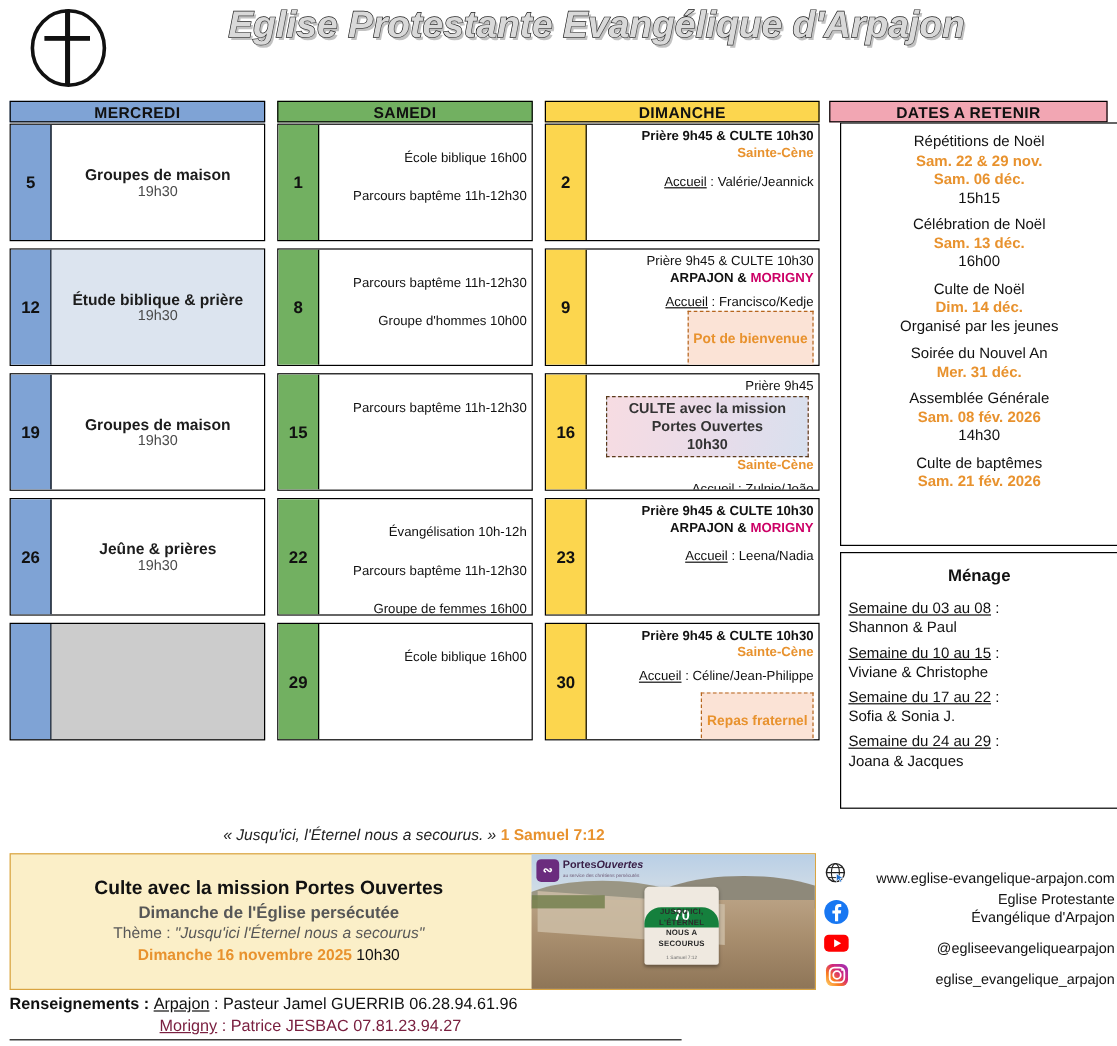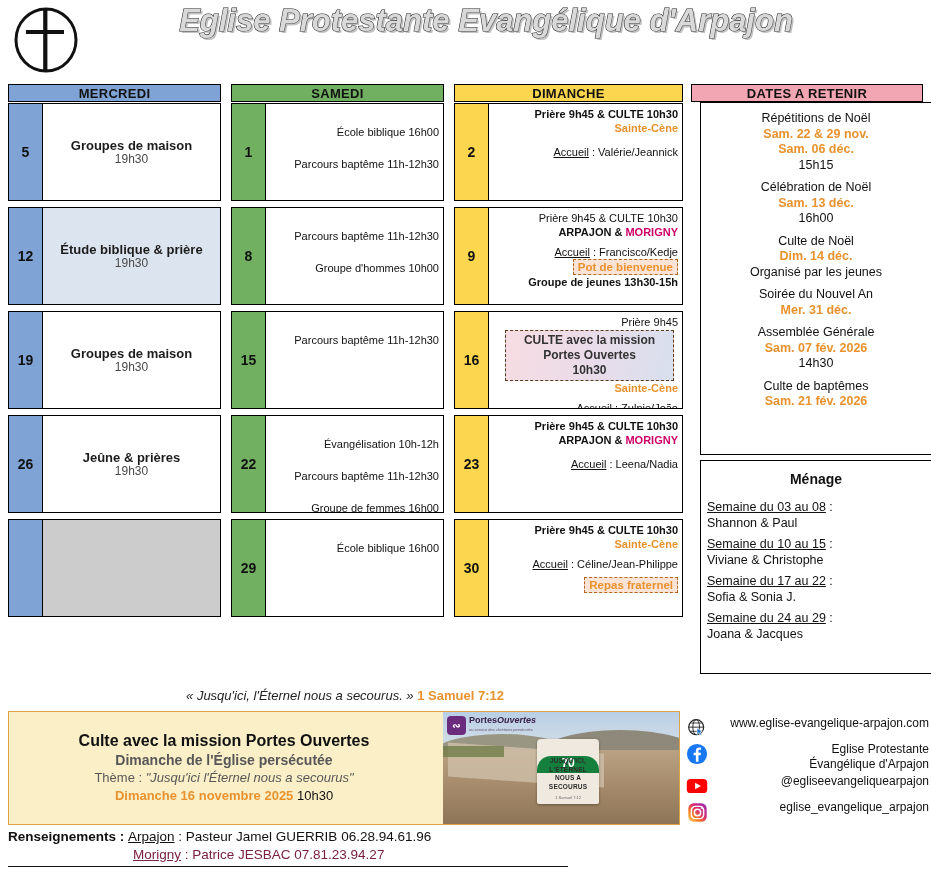--- a/index.html
+++ b/index.html
@@ -7,21 +7,21 @@
   body {
     width:931px; height:872px;
     background:#ffffff;
     font-family:"Liberation Sans", sans-serif;
     color:#111;
     overflow:hidden;
     position:relative;
   }
 
   
-  .header { position:relative; height:78px; }
+  .header { position:relative; height:78px;margin-left:11px; }
   .logo { position:absolute; left:8px; top:4px; width:76px; height:70px; }
   .title-wrap { position:absolute; left:96px; top:2px; width:780px; text-align:center; }
   .title-main {
     font-size:31px; font-weight:bold; font-style:italic;
     color:#d9d9d9;
     -webkit-text-stroke:1.1px #1a1a1a;
     paint-order: stroke fill;
     letter-spacing:0px;
     line-height:38px;
     text-shadow: 2px 2px 0 rgba(120,120,120,.45);
@@ -91,21 +91,21 @@
   .u { text-decoration:underline; }
   .spacer6 { height:6px; }
   .spacer10 { height:10px; }
 
   .tag-dashed {
     display:inline-block;
     border:1px dashed #B5651D;
     background:#FBE3D6;
     color:#E8922E;
     font-weight:bold;
-    padding:0px 4px;
+    padding:16px 4px;
     font-size:11.5px;
     line-height:14px;
   }
   .mission-box {
     border:1px dashed #5a3a1a;
     background:linear-gradient(100deg,#F7DCE2 0%,#E8DCEA 55%,#D8E0EE 100%);
     color:#333;
     font-weight:bold;
     text-align:center;
     font-size:12px; line-height:15px;
@@ -197,21 +197,21 @@
   }
   .bi-logo-mark { width:19px; height:19px; border-radius:4px; background:#6B2C7E;
                   display:flex; align-items:center; justify-content:center; }
   .bi-logo-mark span { color:#fff; font-size:10px; font-weight:bold; }
   .bi-logo-txt { font-size:9px; color:#3a2048; font-weight:bold; line-height:9px; }
   .bi-logo-txt i { font-style:italic; }
   .bi-logo-sub { font-size:4px; color:#6a5470; font-weight:normal; }
 
   
   .social { position:absolute; left:684px; top:716px; width:247px; }
-  .srow { display:flex; align-items:flex-start; margin-bottom:2px; }
+  .srow { display:flex; align-items:flex-end; margin-bottom:2px; }
   .sicon { width:26px; flex:0 0 26px; height:24px; display:flex; align-items:center; justify-content:center; }
   .stext { flex:1; text-align:right; font-size:12px; line-height:15px; color:#111; padding-right:2px; }
   .stext.two { line-height:15px; }
 
   
   .footer { position:absolute; left:8px; top:828px; width:640px; }
   .f-line1 { font-size:13.5px; line-height:18px; color:#111; }
   .f-line1 b { font-weight:bold; }
   .f-line2 { font-size:13.5px; line-height:18px; color:#7A2040; text-align:left; padding-left:125px; }
   .f-rule { position:absolute; left:8px; top:866px; width:560px; border-top:1.5px solid #111; }
@@ -398,21 +398,21 @@
       <div class="name">Culte de Noël</div>
       <div class="date">Dim. 14 déc.</div>
       <div class="note">Organisé par les jeunes</div>
     </div>
     <div class="evt">
       <div class="name">Soirée du Nouvel An</div>
       <div class="date">Mer. 31 déc.</div>
     </div>
     <div class="evt">
       <div class="name">Assemblée Générale</div>
-      <div class="date">Sam. 07 fév. 2026</div>
+      <div class="date">Sam. 08 fév. 2026</div>
       <div class="note">14h30</div>
     </div>
     <div class="evt">
       <div class="name">Culte de baptêmes</div>
       <div class="date">Sam. 21 fév. 2026</div>
     </div>
   </div>
 </div>
 
 <div class="panel panel-menage">

